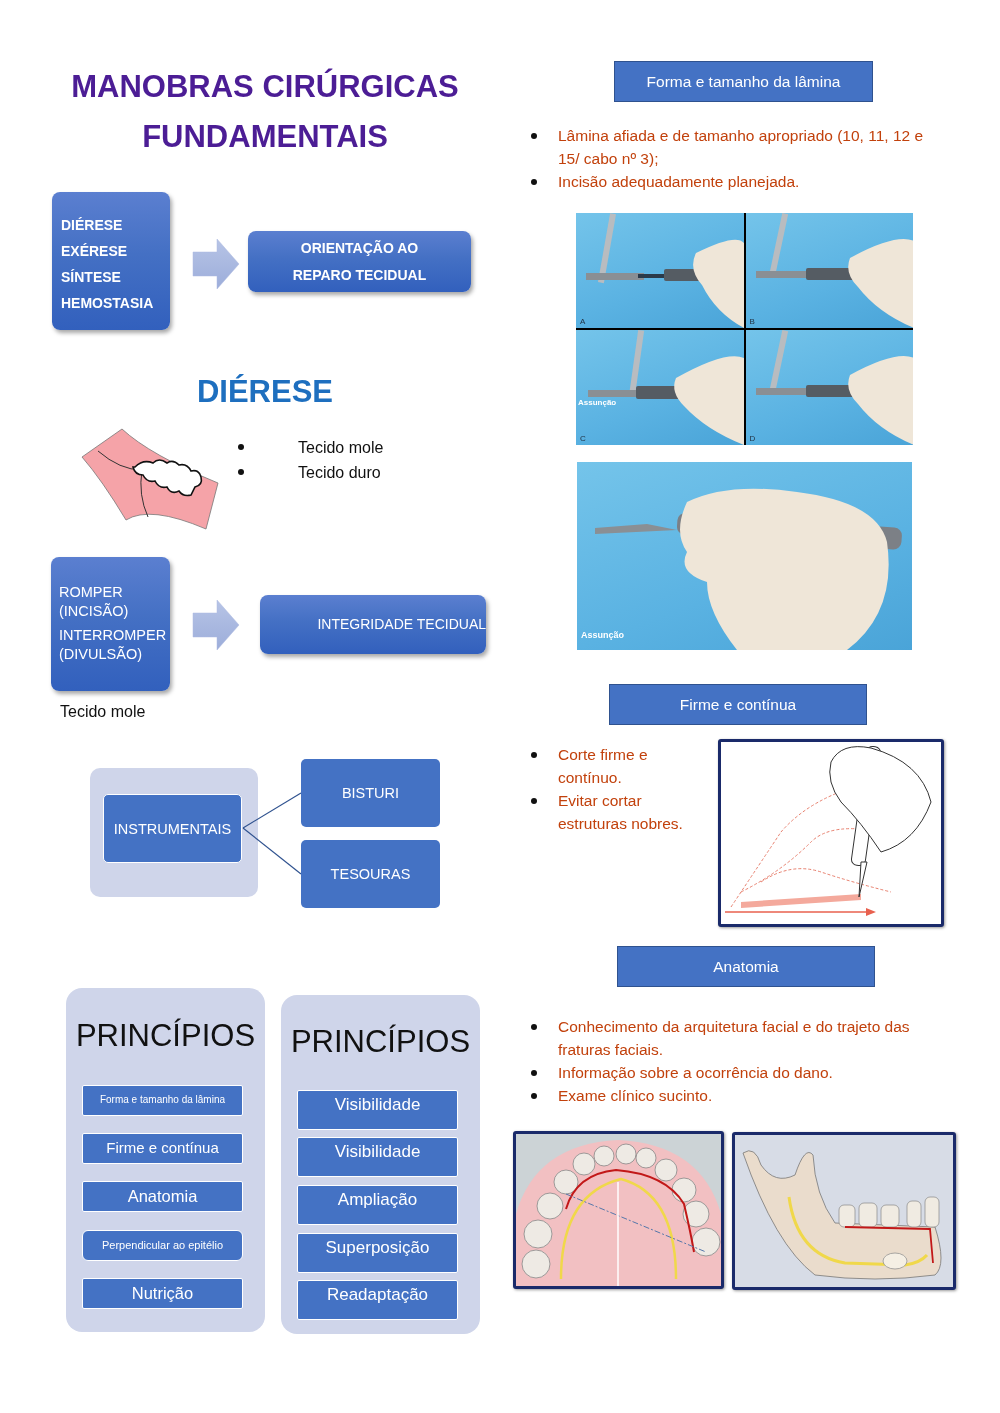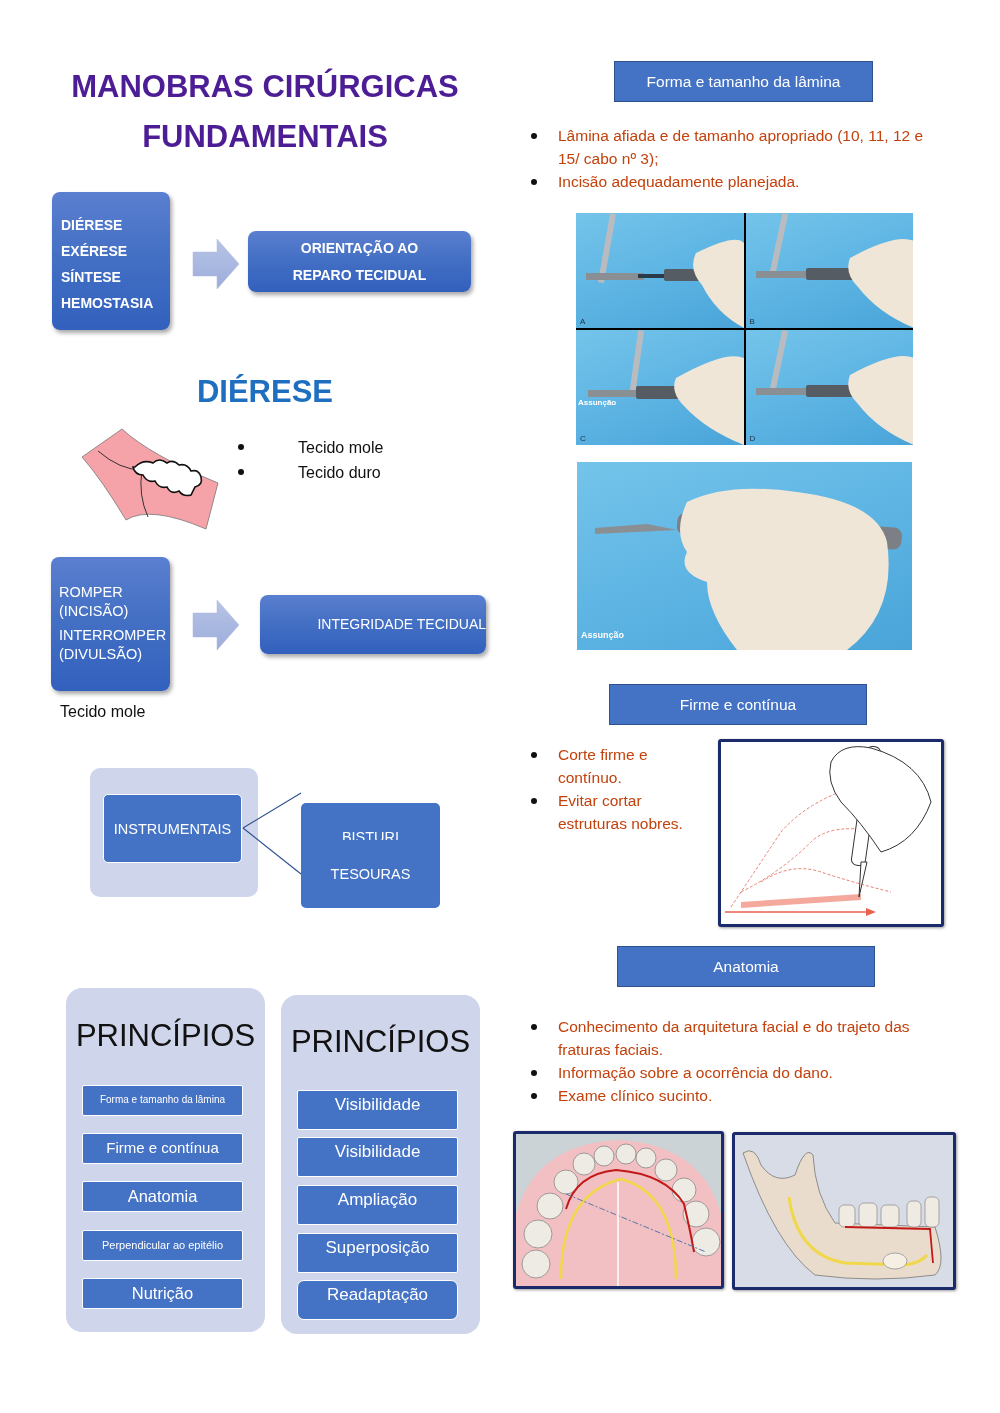--- a/index.html
+++ b/index.html
@@ -30,21 +30,21 @@
 
   .romper-box { left: 51px; top: 557px; width: 119px; height: 134px; padding: 26px 0 9px 8px; font-size: 14.5px; line-height: 19px; font-weight: normal; }
   .romper-box .grp { margin-bottom: 5px; }
   .integ-box { left: 260px; top: 595px; width: 226px; height: 59px; text-align: right; font-size: 14px; line-height: 59px; font-weight: normal; }
   .tecido-mole-caption { left: 60px; top: 703px; font-size: 16px; }
 
   
   .instr-bg { left: 90px; top: 768px; width: 168px; height: 129px; background: #cfd5ea; border-radius: 10px; }
   .flat-box { background: #4472c4; color: #fff; border-radius: 5px; text-align: center; }
   .instr-box { left: 103px; top: 794px; width: 139px; height: 69px; line-height: 69px; font-size: 14.5px; border: 1.5px solid #ffffff; outline: 0; }
-  .bisturi-box { left: 301px; top: 759px; width: 139px; height: 68px; line-height: 68px; font-size: 14.5px; margin-top: 44px; }
+  .bisturi-box { left: 301px; top: 759px; width: 139px; height: 68px; line-height: 68px; font-size: 14.5px; }
   .tesouras-box { left: 301px; top: 840px; width: 139px; height: 68px; line-height: 68px; font-size: 14.5px; }
 
   
   .panel { background: #cfd5ea; border-radius: 16px; }
   .panel1 { left: 66px; top: 988px; width: 199px; height: 344px; }
   .panel2 { left: 281px; top: 995px; width: 199px; height: 339px; }
   .panel-title { position: absolute; left: 0; width: 100%; text-align: center; font-size: 31px; color: #111; }
   .pill { position: absolute; background: #4472c4; color: #fff; text-align: center; border: 1.5px solid #fff; border-radius: 2px; white-space: nowrap; }
   .panel1 .pill { left: 16px; width: 161px; height: 31px; line-height: 28px; }
   .panel2 .pill { left: 16px; width: 161px; height: 40px; line-height: 28px; font-size: 17px; }
@@ -152,31 +152,31 @@
 </svg>
 <div class="abs flat-box instr-box">INSTRUMENTAIS</div>
 <div class="abs flat-box bisturi-box">BISTURI</div>
 <div class="abs flat-box tesouras-box">TESOURAS</div>
 
 <div class="abs panel panel1">
   <div class="panel-title" style="top:30px;">PRINCÍPIOS</div>
   <div class="pill" style="top:97px; font-size:10px;">Forma e tamanho da lâmina</div>
   <div class="pill" style="top:145px; font-size:15px;">Firme e contínua</div>
   <div class="pill" style="top:193px; font-size:16.5px;">Anatomia</div>
-  <div class="pill" style="top:242px; font-size:11px;">Perpendicular ao epitélio</div>
+  <div class="pill" style="top:242px; font-size:11px;border-radius:6px;">Perpendicular ao epitélio</div>
   <div class="pill" style="top:290px; font-size:16.5px;">Nutrição</div>
 </div>
 
 <div class="abs panel panel2">
   <div class="panel-title" style="top:29px;">PRINCÍPIOS</div>
   <div class="pill" style="top:95px;">Visibilidade</div>
   <div class="pill" style="top:142px;">Visibilidade</div>
   <div class="pill" style="top:190px;">Ampliação</div>
   <div class="pill" style="top:238px;">Superposição</div>
-  <div class="pill" style="top:285px;border-radius:7px;">Readaptação</div>
+  <div class="pill" style="top:285px;">Readaptação</div>
 </div>
 
 <div class="abs section-header hdr-forma">Forma e tamanho da lâmina</div>
 <ul class="abs bullet-list r-list list-forma">
   <li>Lâmina afiada e de tamanho apropriado (10, 11, 12 e 15/ cabo nº 3);</li>
   <li>Incisão adequadamente planejada.</li>
 </ul>
 
 <div class="abs photo-grid">
   <div class="photo-cell">

